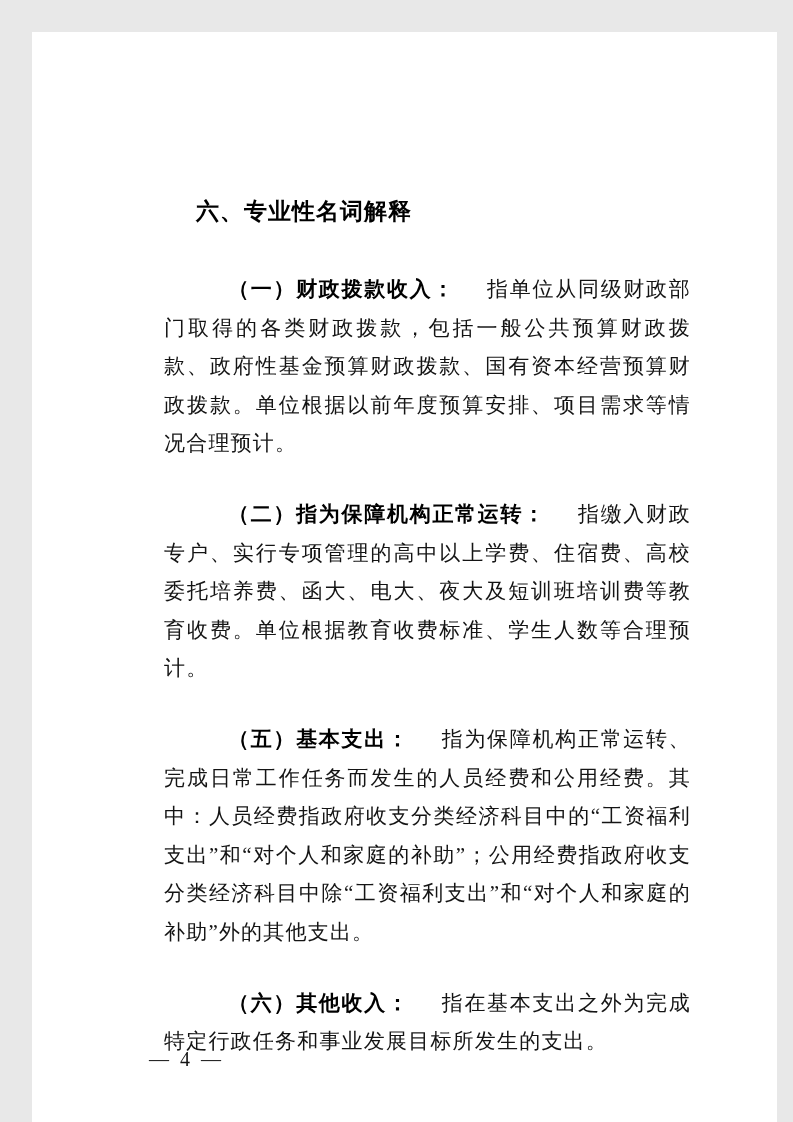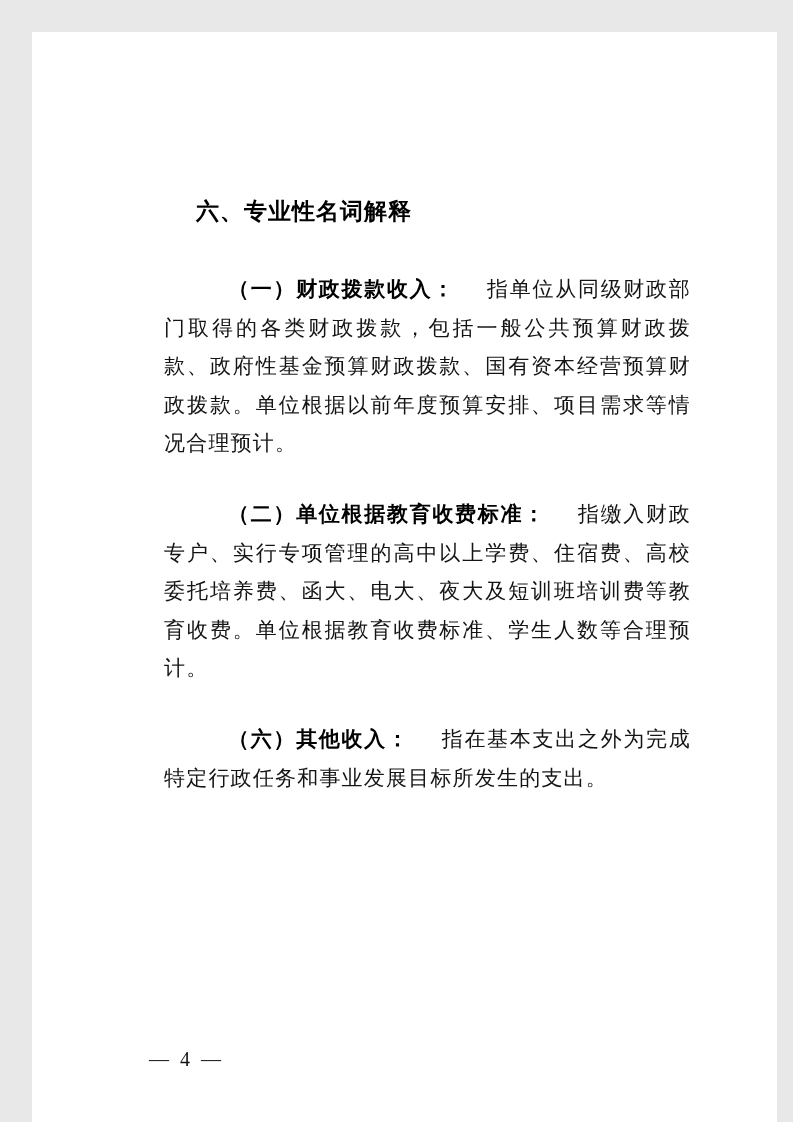--- a/index.html
+++ b/index.html
@@ -62,24 +62,25 @@
 <body>
 
 <div class="page">
 
   <h1 class="heading">六、专业性名词解释</h1>
 
   <div class="body-text">
 
     <p><span class="term">（一）财政拨款收入：</span><span>指单位从同级财政部门取得的各类财政拨款，包括一般公共预算财政拨款、政府性基金预算财政拨款、国有资本经营预算财政拨款。单位根据以前年度预算安排、项目需求等情况合理预计。</span></p>
 
-    <p><span class="term">（二）单位根据教育收费标准：</span><span>指缴入财政专户、实行专项管理的高中以上学费、住宿费、高校委托培养费、函大、电大、夜大及短训班培训费等教育收费。单位根据教育收费标准、学生人数等合理预计。</span></p>
+    <p><span class="term">（二）指为保障机构正常运转：</span><span>指缴入财政专户、实行专项管理的高中以上学费、住宿费、高校委托培养费、函大、电大、夜大及短训班培训费等教育收费。单位根据教育收费标准、学生人数等合理预计。</span></p>
 
 
 
+    <p><span class="term">（五）基本支出：</span><span>指为保障机构正常运转、完成日常工作任务而发生的人员经费和公用经费。其中：人员经费指政府收支分类经济科目中的“工资福利支出”和“对个人和家庭的补助”；公用经费指政府收支分类经济科目中除“工资福利支出”和“对个人和家庭的补助”外的其他支出。</span></p>
 
     <p><span class="term">（六）其他收入：</span><span>指在基本支出之外为完成特定行政任务和事业发展目标所发生的支出。</span></p>
 
   </div>
 
   <div class="page-number">— 4 —</div>
 
 </div>
 
 </body></html>

